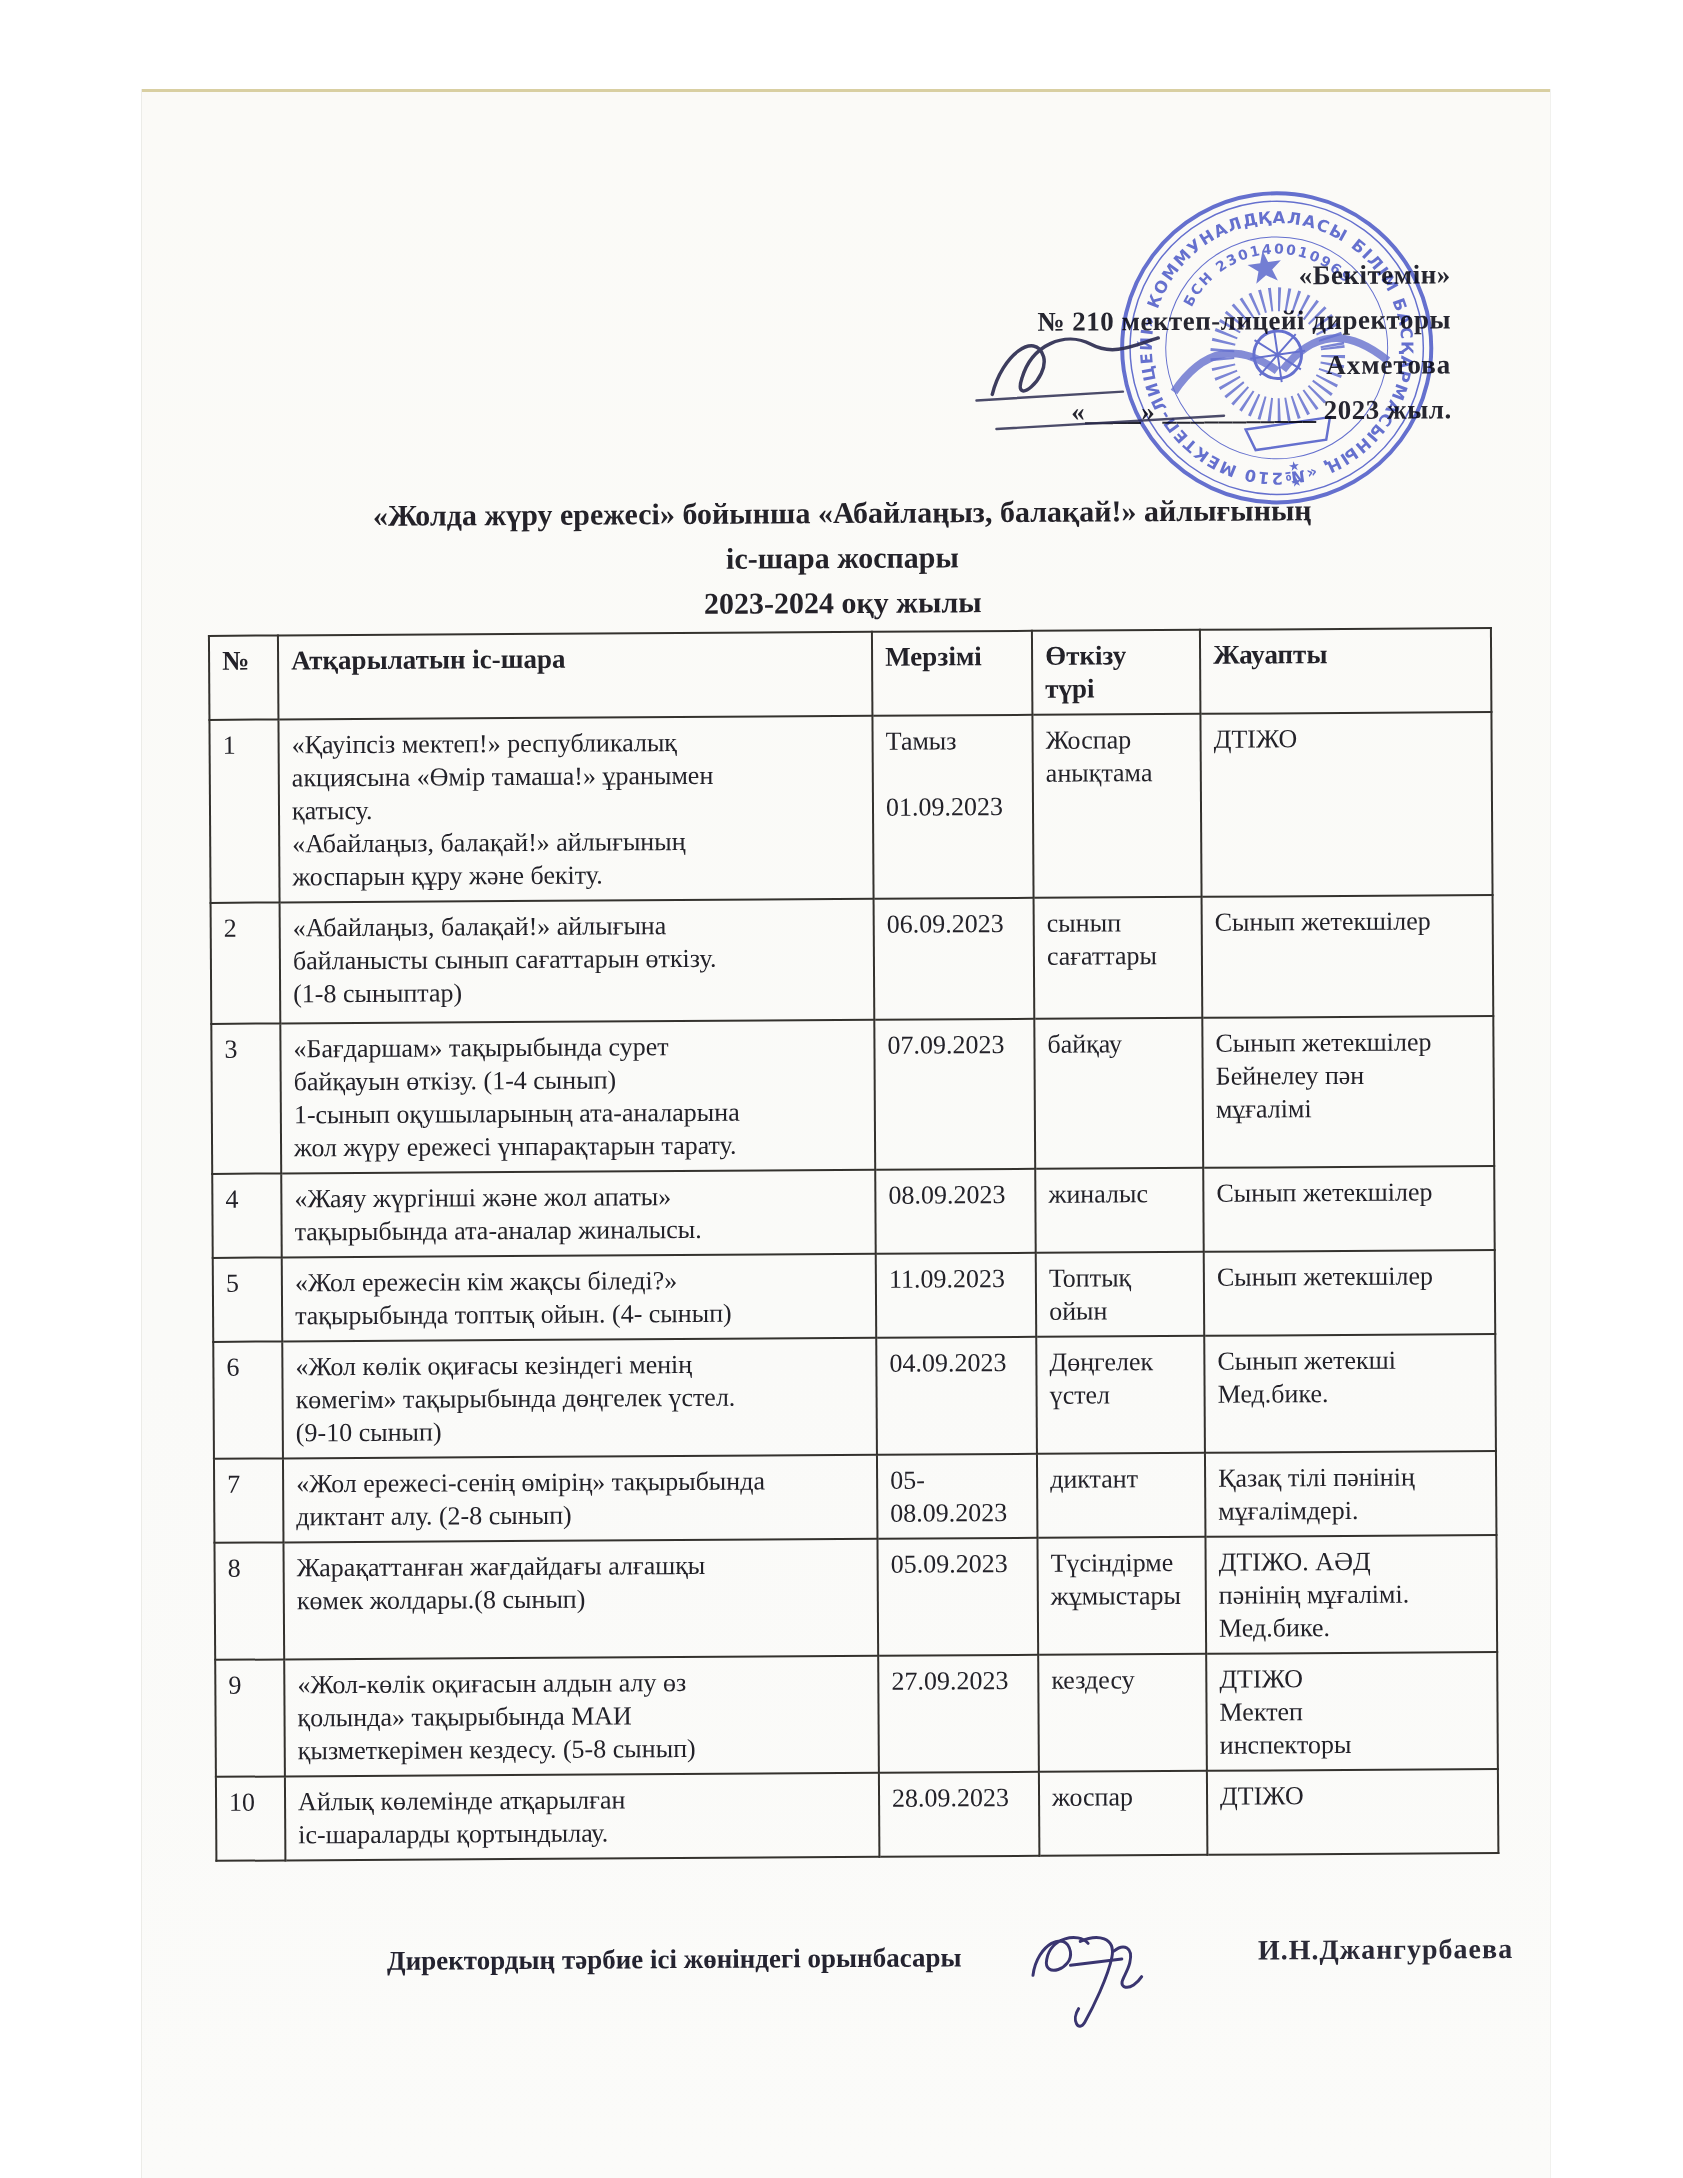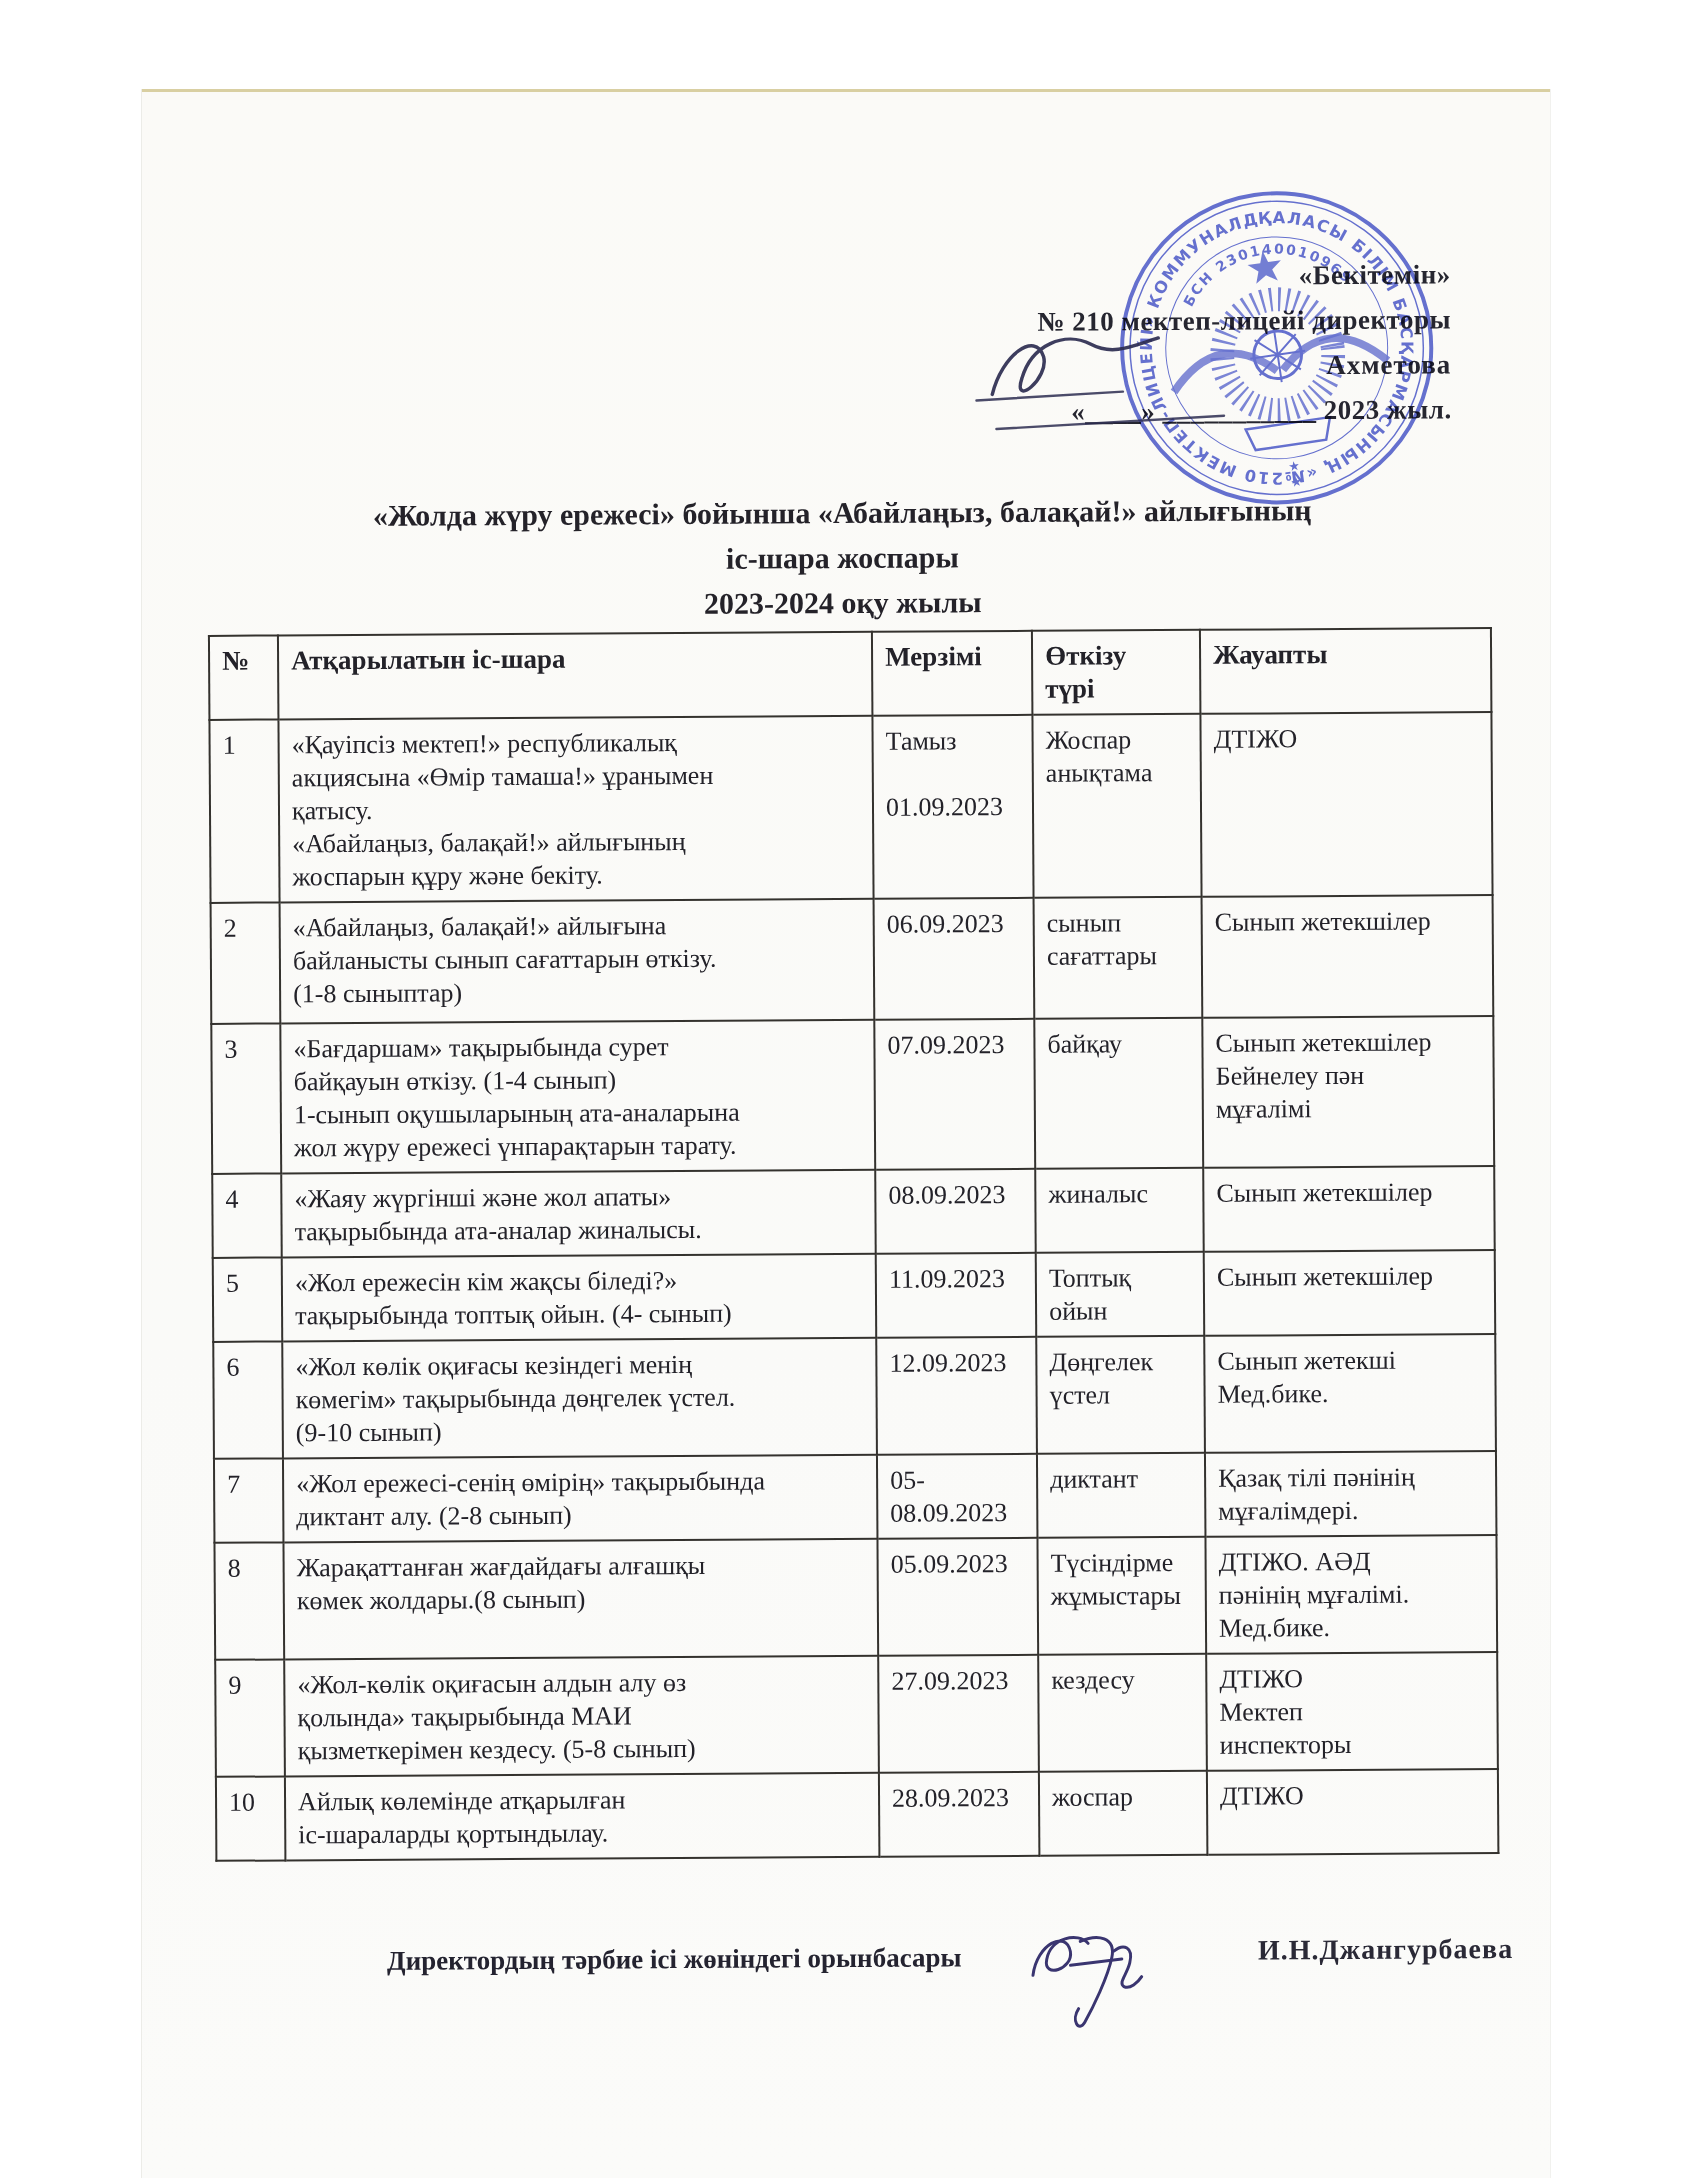--- a/index.html
+++ b/index.html
@@ -181,21 +181,21 @@
             <td>11.09.2023</td>
             <td>Топтық
 ойын</td>
             <td>Сынып жетекшілер</td>
           </tr>
           <tr style="height: 93px;">
             <td>6</td>
             <td>«Жол көлік оқиғасы кезіндегі менің
 көмегім» тақырыбында дөңгелек үстел.
 (9-10 сынып)</td>
-            <td>12.09.2023</td>
+            <td>04.09.2023</td>
             <td>Дөңгелек
 үстел</td>
             <td>Сынып жетекші
 Мед.бике.</td>
           </tr>
           <tr style="height: 71px;">
             <td>7</td>
             <td>«Жол ережесі-сенің өмірің» тақырыбында
 диктант алу. (2-8 сынып)</td>
             <td>05-08.09.2023</td>

